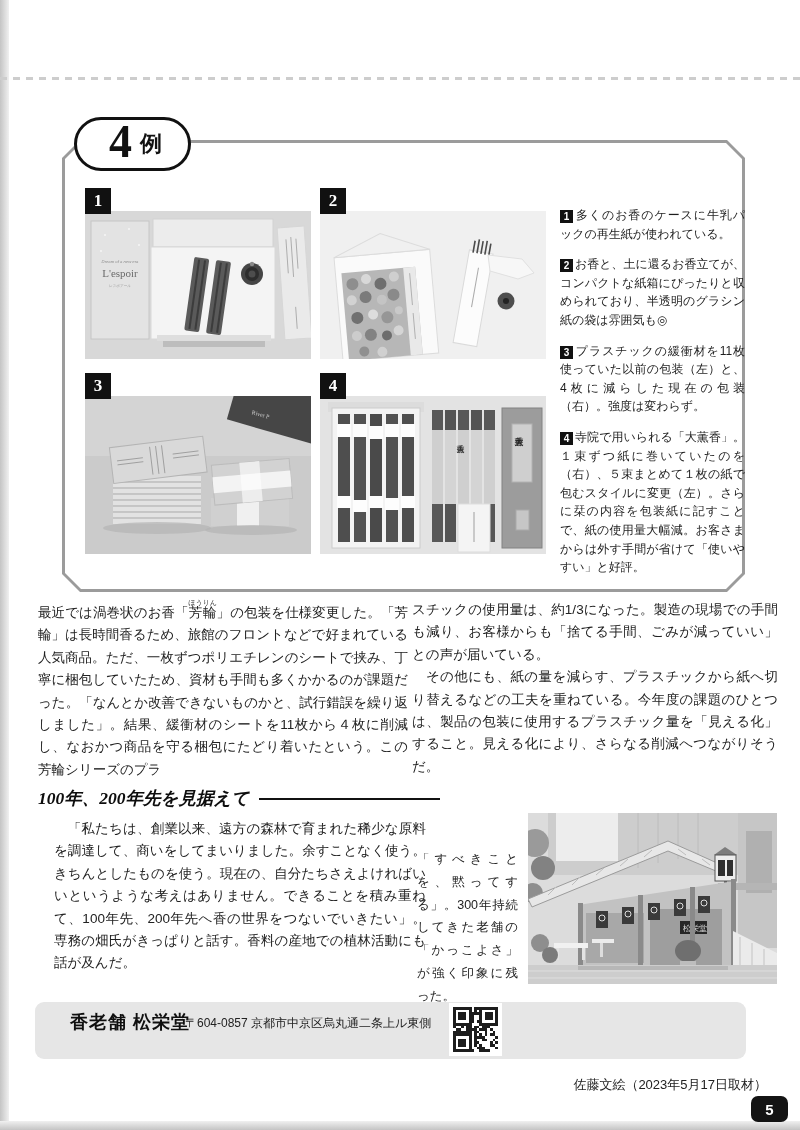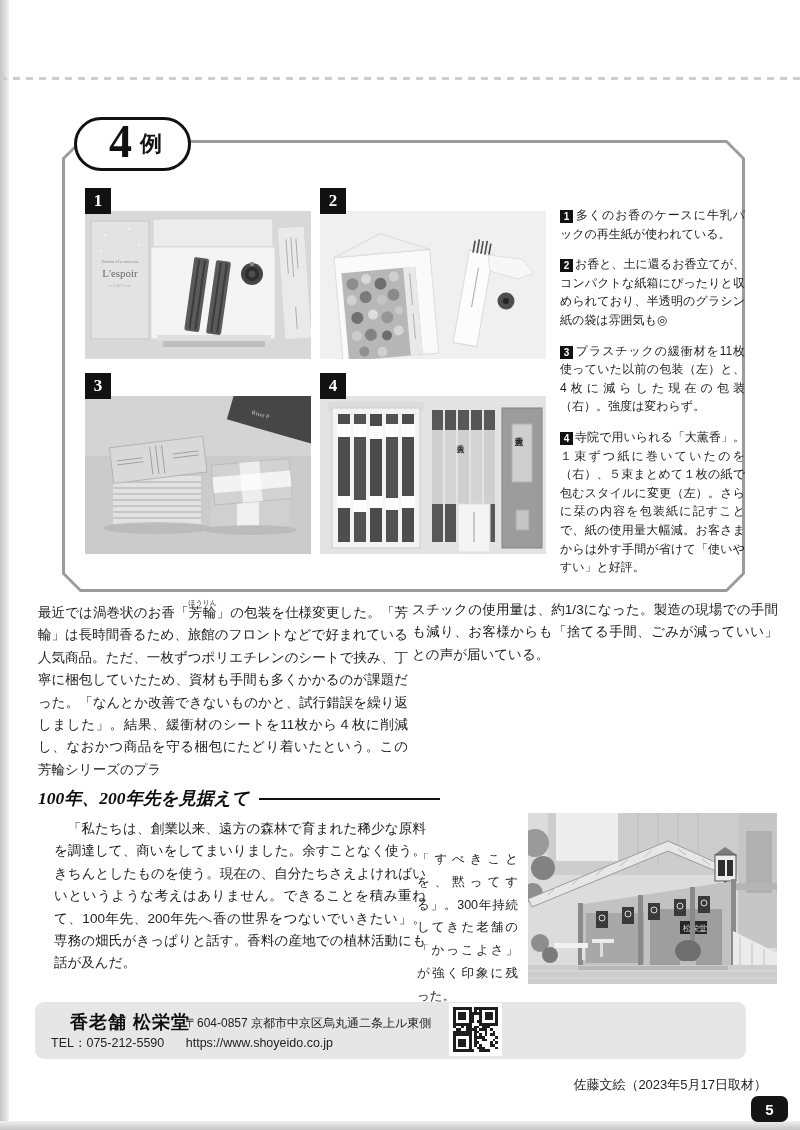--- a/index.html
+++ b/index.html
@@ -306,20 +306,21 @@
     <p><span class="nbadge">2</span><span>お香と、土に還るお香立てが、コンパクトな紙箱にぴったりと収められており、半透明のグラシン紙の袋は雰囲気も◎</span></p>
     <p><span class="nbadge">3</span><span>プラスチックの緩衝材を11枚使っていた以前の包装（左）と、4枚に減らした現在の包装（右）。強度は変わらず。</span></p>
     <p><span class="nbadge">4</span><span>寺院で用いられる「大薫香」。１束ずつ紙に巻いていたのを（右）、５束まとめて１枚の紙で包むスタイルに変更（左）。さらに栞の内容を包装紙に記すことで、紙の使用量大幅減。お客さまからは外す手間が省けて「使いやすい」と好評。</span></p>
   </div>
 
   <div class="bodytext col1">
     <p><span>最近では渦巻状のお香「</span><ruby><span>芳輪</span><rt>ほうりん</rt></ruby><span>」の包装を仕様変更した。「芳輪」は長時間香るため、旅館のフロントなどで好まれている人気商品。ただ、一枚ずつポリエチレンのシートで挟み、丁寧に梱包していたため、資材も手間も多くかかるのが課題だった。「なんとか改善できないものかと、試行錯誤を繰り返しました」。結果、緩衝材のシートを11枚から４枚に削減し、なおかつ商品を守る梱包にたどり着いたという。この芳輪シリーズのプラ</span></p>
   </div>
   <div class="bodytext col2">
     <p>スチックの使用量は、約1/3になった。製造の現場での手間も減り、お客様からも「捨てる手間、ごみが減っていい」との声が届いている。</p>
+    <p>　その他にも、紙の量を減らす、プラスチックから紙へ切り替えるなどの工夫を重ねている。今年度の課題のひとつは、製品の包装に使用するプラスチック量を「見える化」すること。見える化により、さらなる削減へつながりそうだ。</p>
   </div>
 
   <div class="sec2-head">
     <span class="h2">100年、200年先を見据えて</span>
     <span class="h2-rule"></span>
   </div>
   <div class="bodytext sec2-p1">
     <p>　「私たちは、創業以来、遠方の森林で育まれた稀少な原料を調達して、商いをしてまいりました。余すことなく使う。きちんとしたものを使う。現在の、自分たちさえよければいいというような考えはありません。できることを積み重ねて、100年先、200年先へ香の世界をつないでいきたい」。専務の畑氏がきっぱりと話す。香料の産地での植林活動にも話が及んだ。</p>
   </div>
   <div class="sec2-p2">
@@ -417,24 +418,20 @@
         <line x1="0" y1="158" x2="249" y2="158"></line>
           <line x1="0" y1="165" x2="249" y2="165"></line>
       </g>
       <rect x="50" y="153" width="150" height="4" fill="#b7b7b7"></rect>
     </svg>
   </figure>
 
   <div class="footer-band">
     <span class="shop-name">香老舗 松栄堂</span>
     <span class="shop-addr">〒604-0857 京都市中京区烏丸通二条上ル東側</span>
-    <span class="shop-line2">
-      <span>TEL：075-212-5590</span>
-      <span class="url">https://www.shoyeido.co.jp</span>
-    </span>
     <span class="qr">
         <span class="qc on"></span>
         <span class="qc on"></span>
         <span class="qc on"></span>
         <span class="qc on"></span>
         <span class="qc on"></span>
         <span class="qc on"></span>
         <span class="qc on"></span>
         <span class="qc"></span>
         <span class="qc on"></span>

